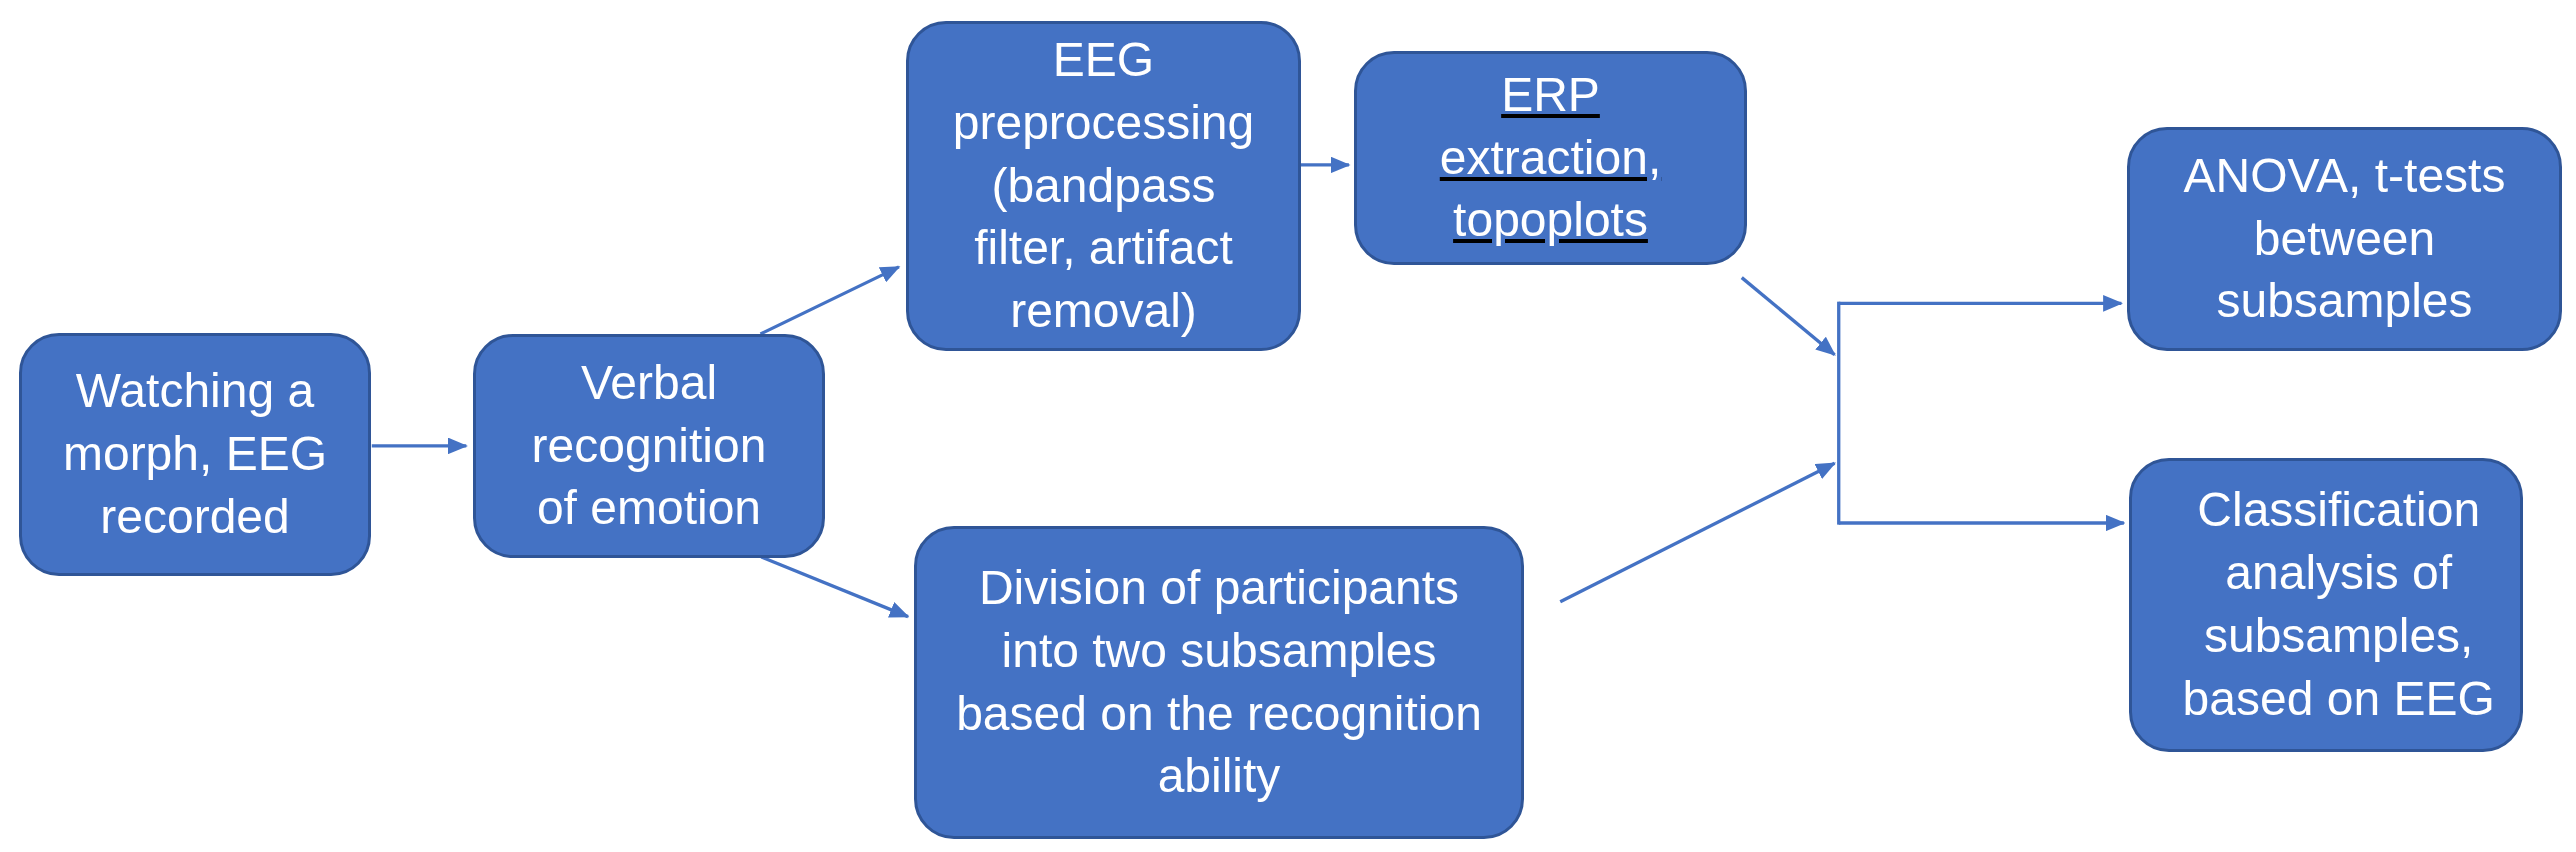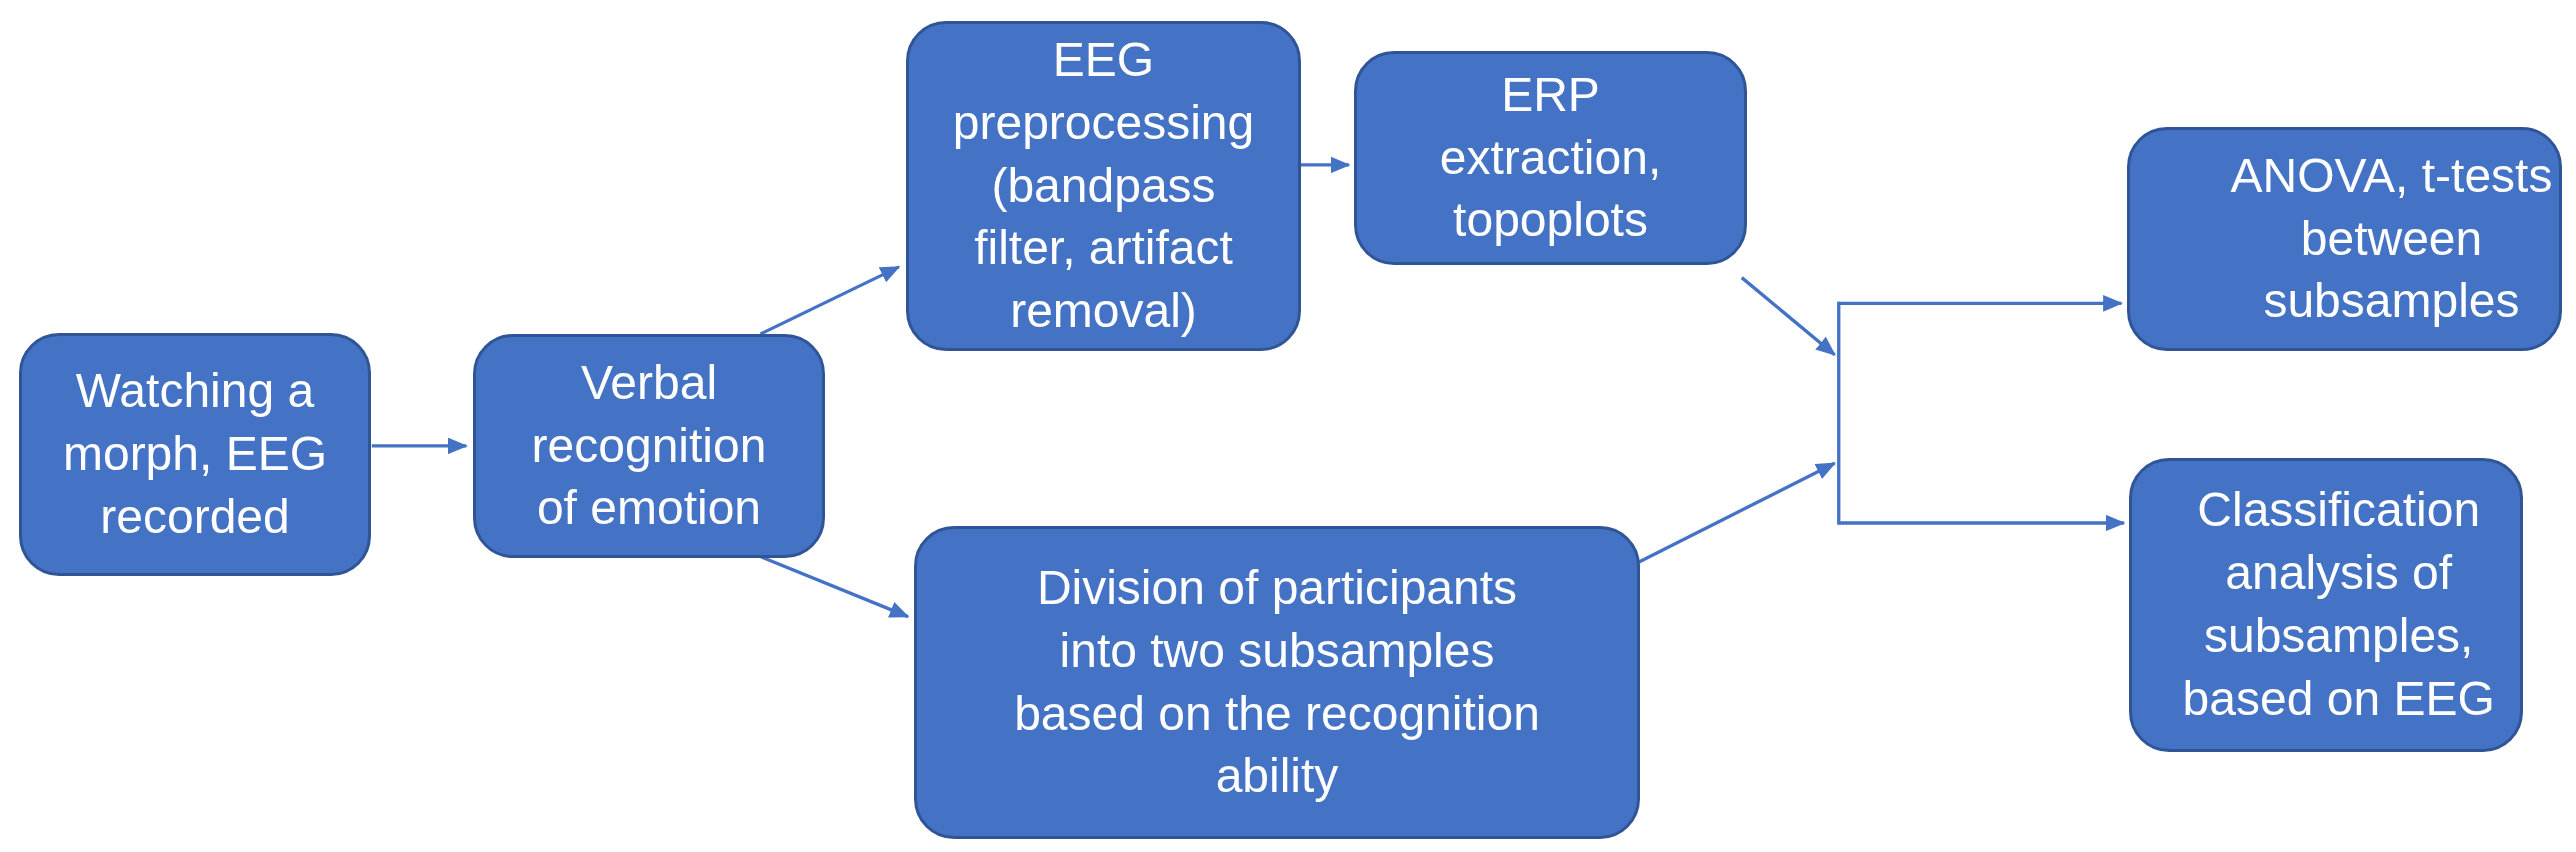--- a/index.html
+++ b/index.html
@@ -46,23 +46,23 @@
     color: var(--text, #FFFFFF);
     font-size: 48px;
     line-height: 1.31;
     text-align: center;
     white-space: pre-line;
   }
   
   #node-watching        { left: 19px;   top: 333px; width: 352px; height: 243px; }
   #node-verbal          { left: 473px;  top: 334px; width: 352px; height: 224px; }
   #node-preprocessing   { left: 906px; top: 21px;  width: 395px; height: 330px; }
-  #node-erp             { left: 1354px; top: 51px;  width: 393px; height: 214px; }
-  #node-division        { left: 914px; top: 526px; width: 726px; height: 313px; }
-  #node-anova           { left: 2127px; top: 127px; width: 435px; height: 224px; justify-content: flex-end; }
+  #node-erp             { left: 1354px; top: 51px;  width: 393px; height: 214px; text-decoration: underline; }
+  #node-division        { left: 914px; top: 526px; width: 610px; height: 313px; }
+  #node-anova           { left: 2127px; top: 127px; width: 435px; height: 224px; }
   #node-classification  { left: 2129px; top: 458px; width: 394px; height: 294px; padding-left: 32px; }
 </style>
 </head>
 <body>
 
 <div class="canvas">
 
   <svg class="edges-layer" viewBox="0 0 3107 1028" xmlns="http://www.w3.org/2000/svg">
     <defs>
       <marker id="arrowhead" viewBox="0 0 12 10" refX="11" refY="5" markerWidth="24" markerHeight="20" markerUnits="userSpaceOnUse" orient="auto-start-reverse">

